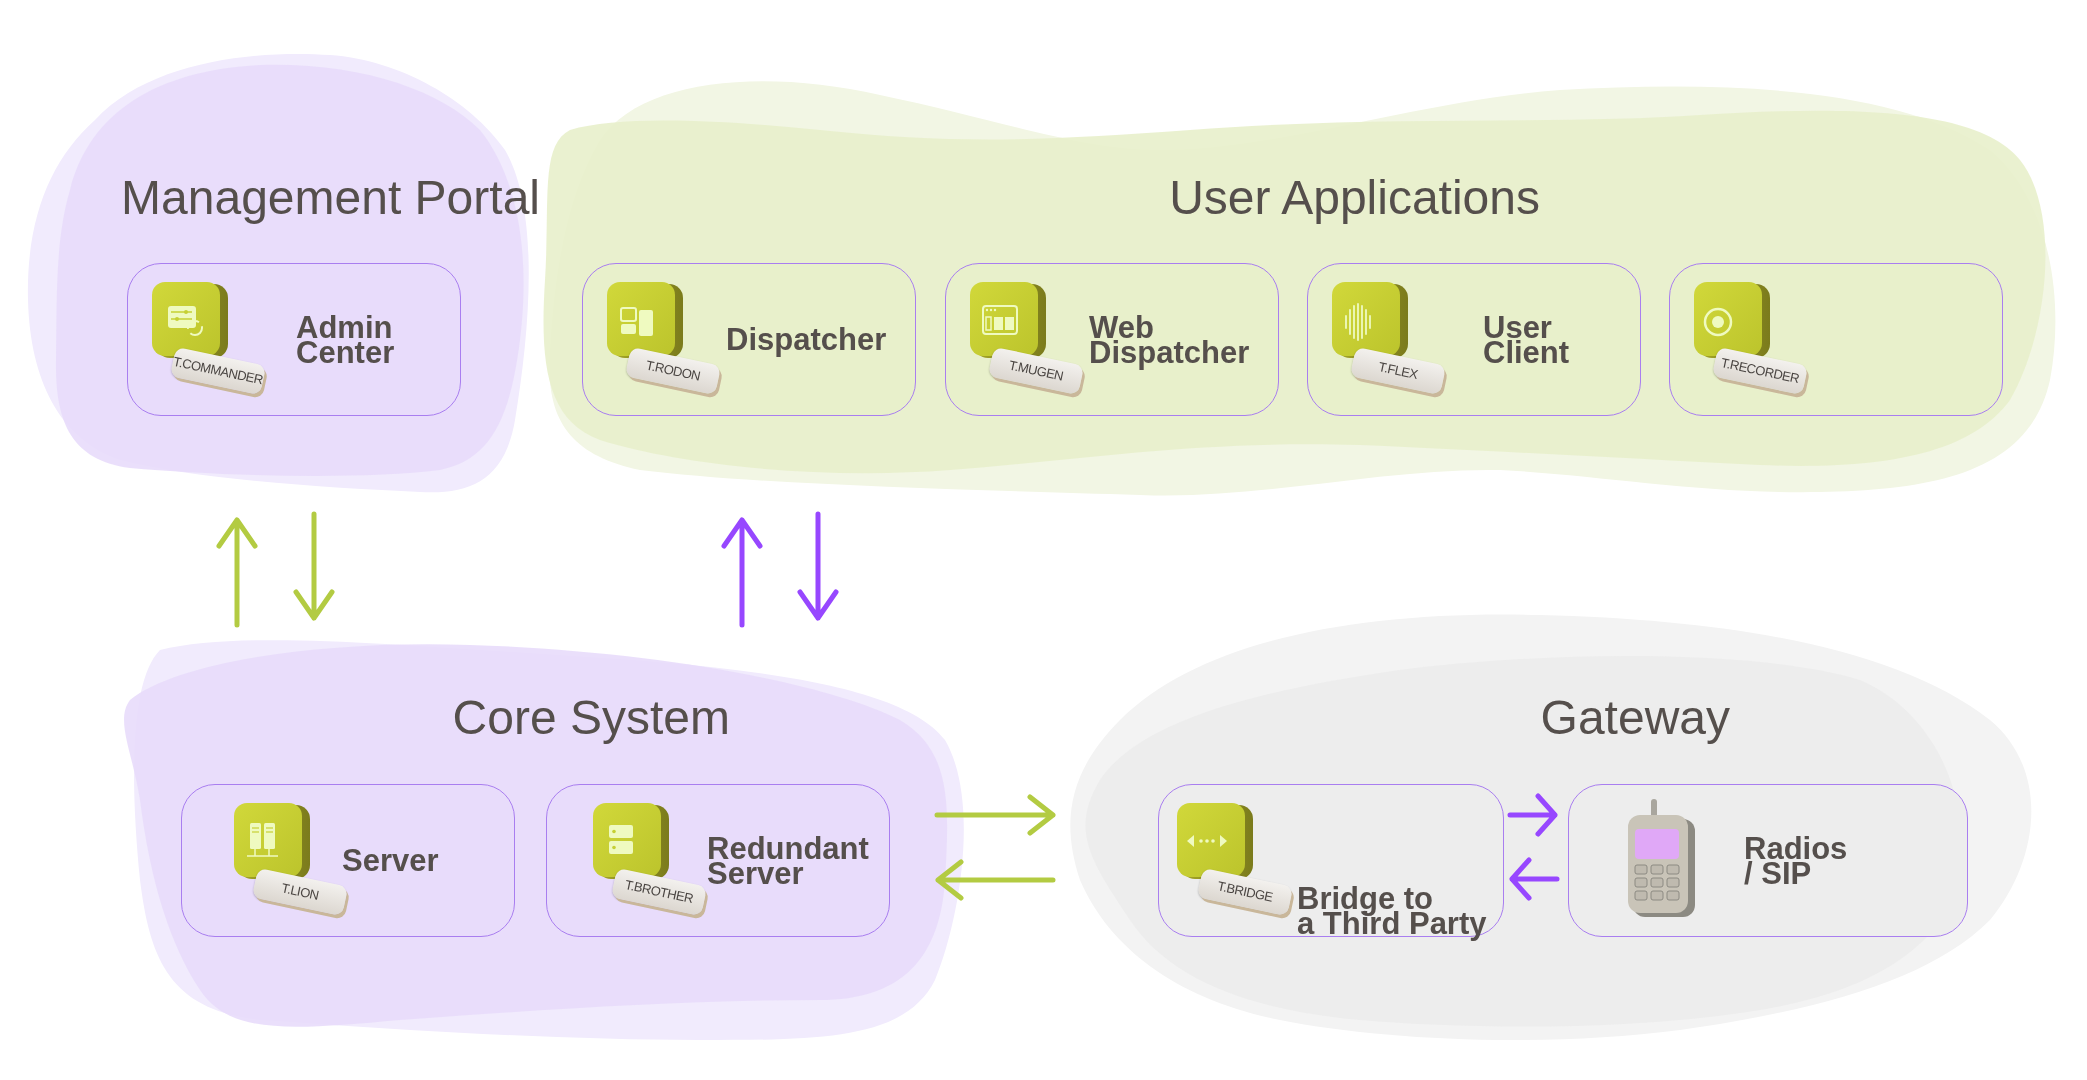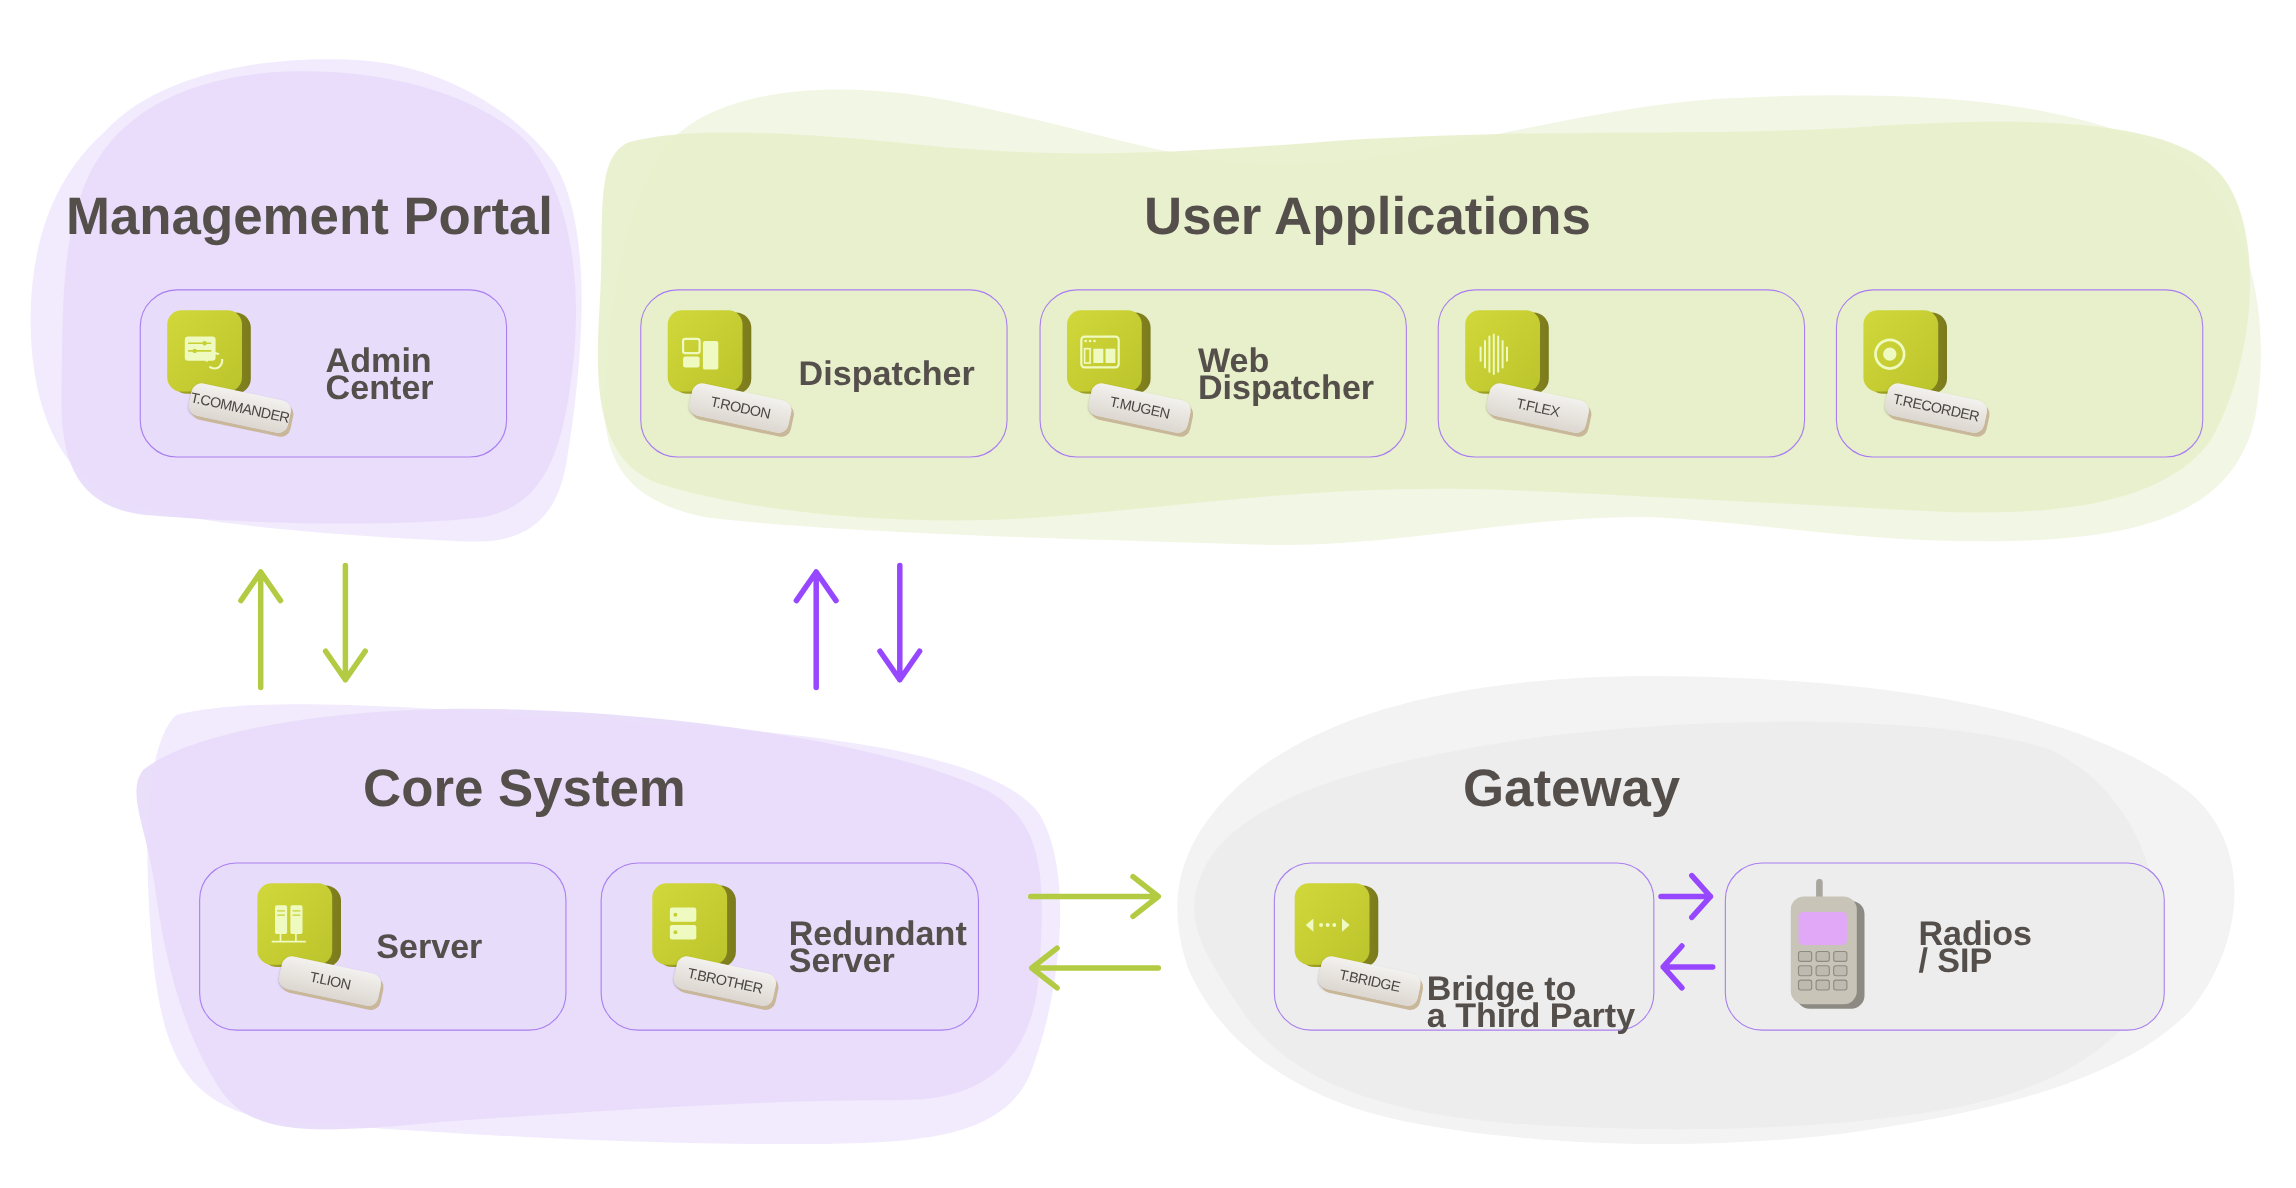--- a/index.html
+++ b/index.html
@@ -1,20 +1,20 @@
 <!DOCTYPE html>
 <html><head>
 <meta charset="utf-8">
 <style>
   html, body { margin:0; padding:0; background:#ffffff; }
   body { width:2087px; height:1080px; position:relative; overflow:hidden;
          font-family:"Liberation Sans", "DejaVu Sans", sans-serif; color:#554f4c; }
   .bg { position:absolute; left:0; top:0; width:2087px; height:1080px; }
-  .group-title { position:absolute; font-weight:bold; font-size:48px; line-height:56px;
-                 color:#554f4c; white-space:nowrap; text-align:left; }
+  .group-title { position:absolute; font-weight:normal; font-size:48px; line-height:56px;
+                 color:#554f4c; white-space:nowrap; text-align:right; }
   .card { position:absolute; height:153px; border:1.5px solid #a97ef0; border-radius:34px;
           box-sizing:border-box; }
   .card.purple { background:#e8dcfb; }
   .card.green  { background:#e8f0cb; }
   .card.gray   { background:#ededed; }
   .tile { position:absolute; left:22px; top:16px; width:80px; height:84px; }
   .tile svg { width:100%; height:100%; display:block; }
   .tag { position:absolute; left:44px; top:92px; width:92px; height:30px;
          background:linear-gradient(#f3f1ee,#dcd7d0); border-radius:9px;
          transform:rotate(12deg); box-shadow:3px 3px 0 #c9b79a, 0 1px 2px rgba(0,0,0,.25);
@@ -136,20 +136,26 @@
         <line x1="20" y1="30" x2="20" y2="54"></line>
         <line x1="24" y1="26" x2="24" y2="58"></line>
         <line x1="28" y1="24" x2="28" y2="60"></line>
         <line x1="32" y1="26" x2="32" y2="58"></line>
         <line x1="36" y1="30" x2="36" y2="54"></line>
         <line x1="40" y1="36" x2="40" y2="48"></line>
       </g>
     </svg>
   </div>
   <div class="tag">T.FLEX</div>
+  <div class="card-label" style="left:175px;">
+    <div>
+        <span>User</span>
+        <span>Client</span>
+      </div>
+  </div>
 </div>
 
 <div class="card green" style="left:1669px; top:263px; width:334px;">
   <div class="tile">
     <svg viewBox="0 0 80 84">
       <rect x="6" y="4" width="72" height="74" rx="14" fill="url(#tileSide)"></rect>
       <rect x="2" y="2" width="68" height="74" rx="13" fill="url(#tileFace)"></rect>
       <circle cx="26" cy="42" r="13" fill="none" stroke="#effac0" stroke-width="2.5"></circle>
       <circle cx="26" cy="42" r="6" fill="#effac0"></circle>
     </svg>
@@ -190,21 +196,21 @@
     <svg viewBox="0 0 80 84">
       <rect x="6" y="4" width="72" height="74" rx="14" fill="url(#tileSide)"></rect>
       <rect x="2" y="2" width="68" height="74" rx="13" fill="url(#tileFace)"></rect>
       <rect x="18" y="24" width="24" height="13" rx="2" fill="#effac0"></rect>
       <rect x="18" y="40" width="24" height="13" rx="2" fill="#effac0"></rect>
       <circle cx="23" cy="30.5" r="1.8" fill="#c6d033"></circle>
         <circle cx="23" cy="46.5" r="1.8" fill="#c6d033"></circle>
     </svg>
   </div>
   <div class="tag" style="left:66px;">T.BROTHER</div>
-  <div class="card-label" style="left:170px;">
+  <div class="card-label" style="left:160px;">
     <div>
         <span>Redundant</span>
         <span>Server</span>
       </div>
   </div>
 </div>
 
 <div class="card gray" style="left:1158px; top:784px; width:346px;">
   <div class="tile" style="left:16px;">
     <svg viewBox="0 0 80 84">

